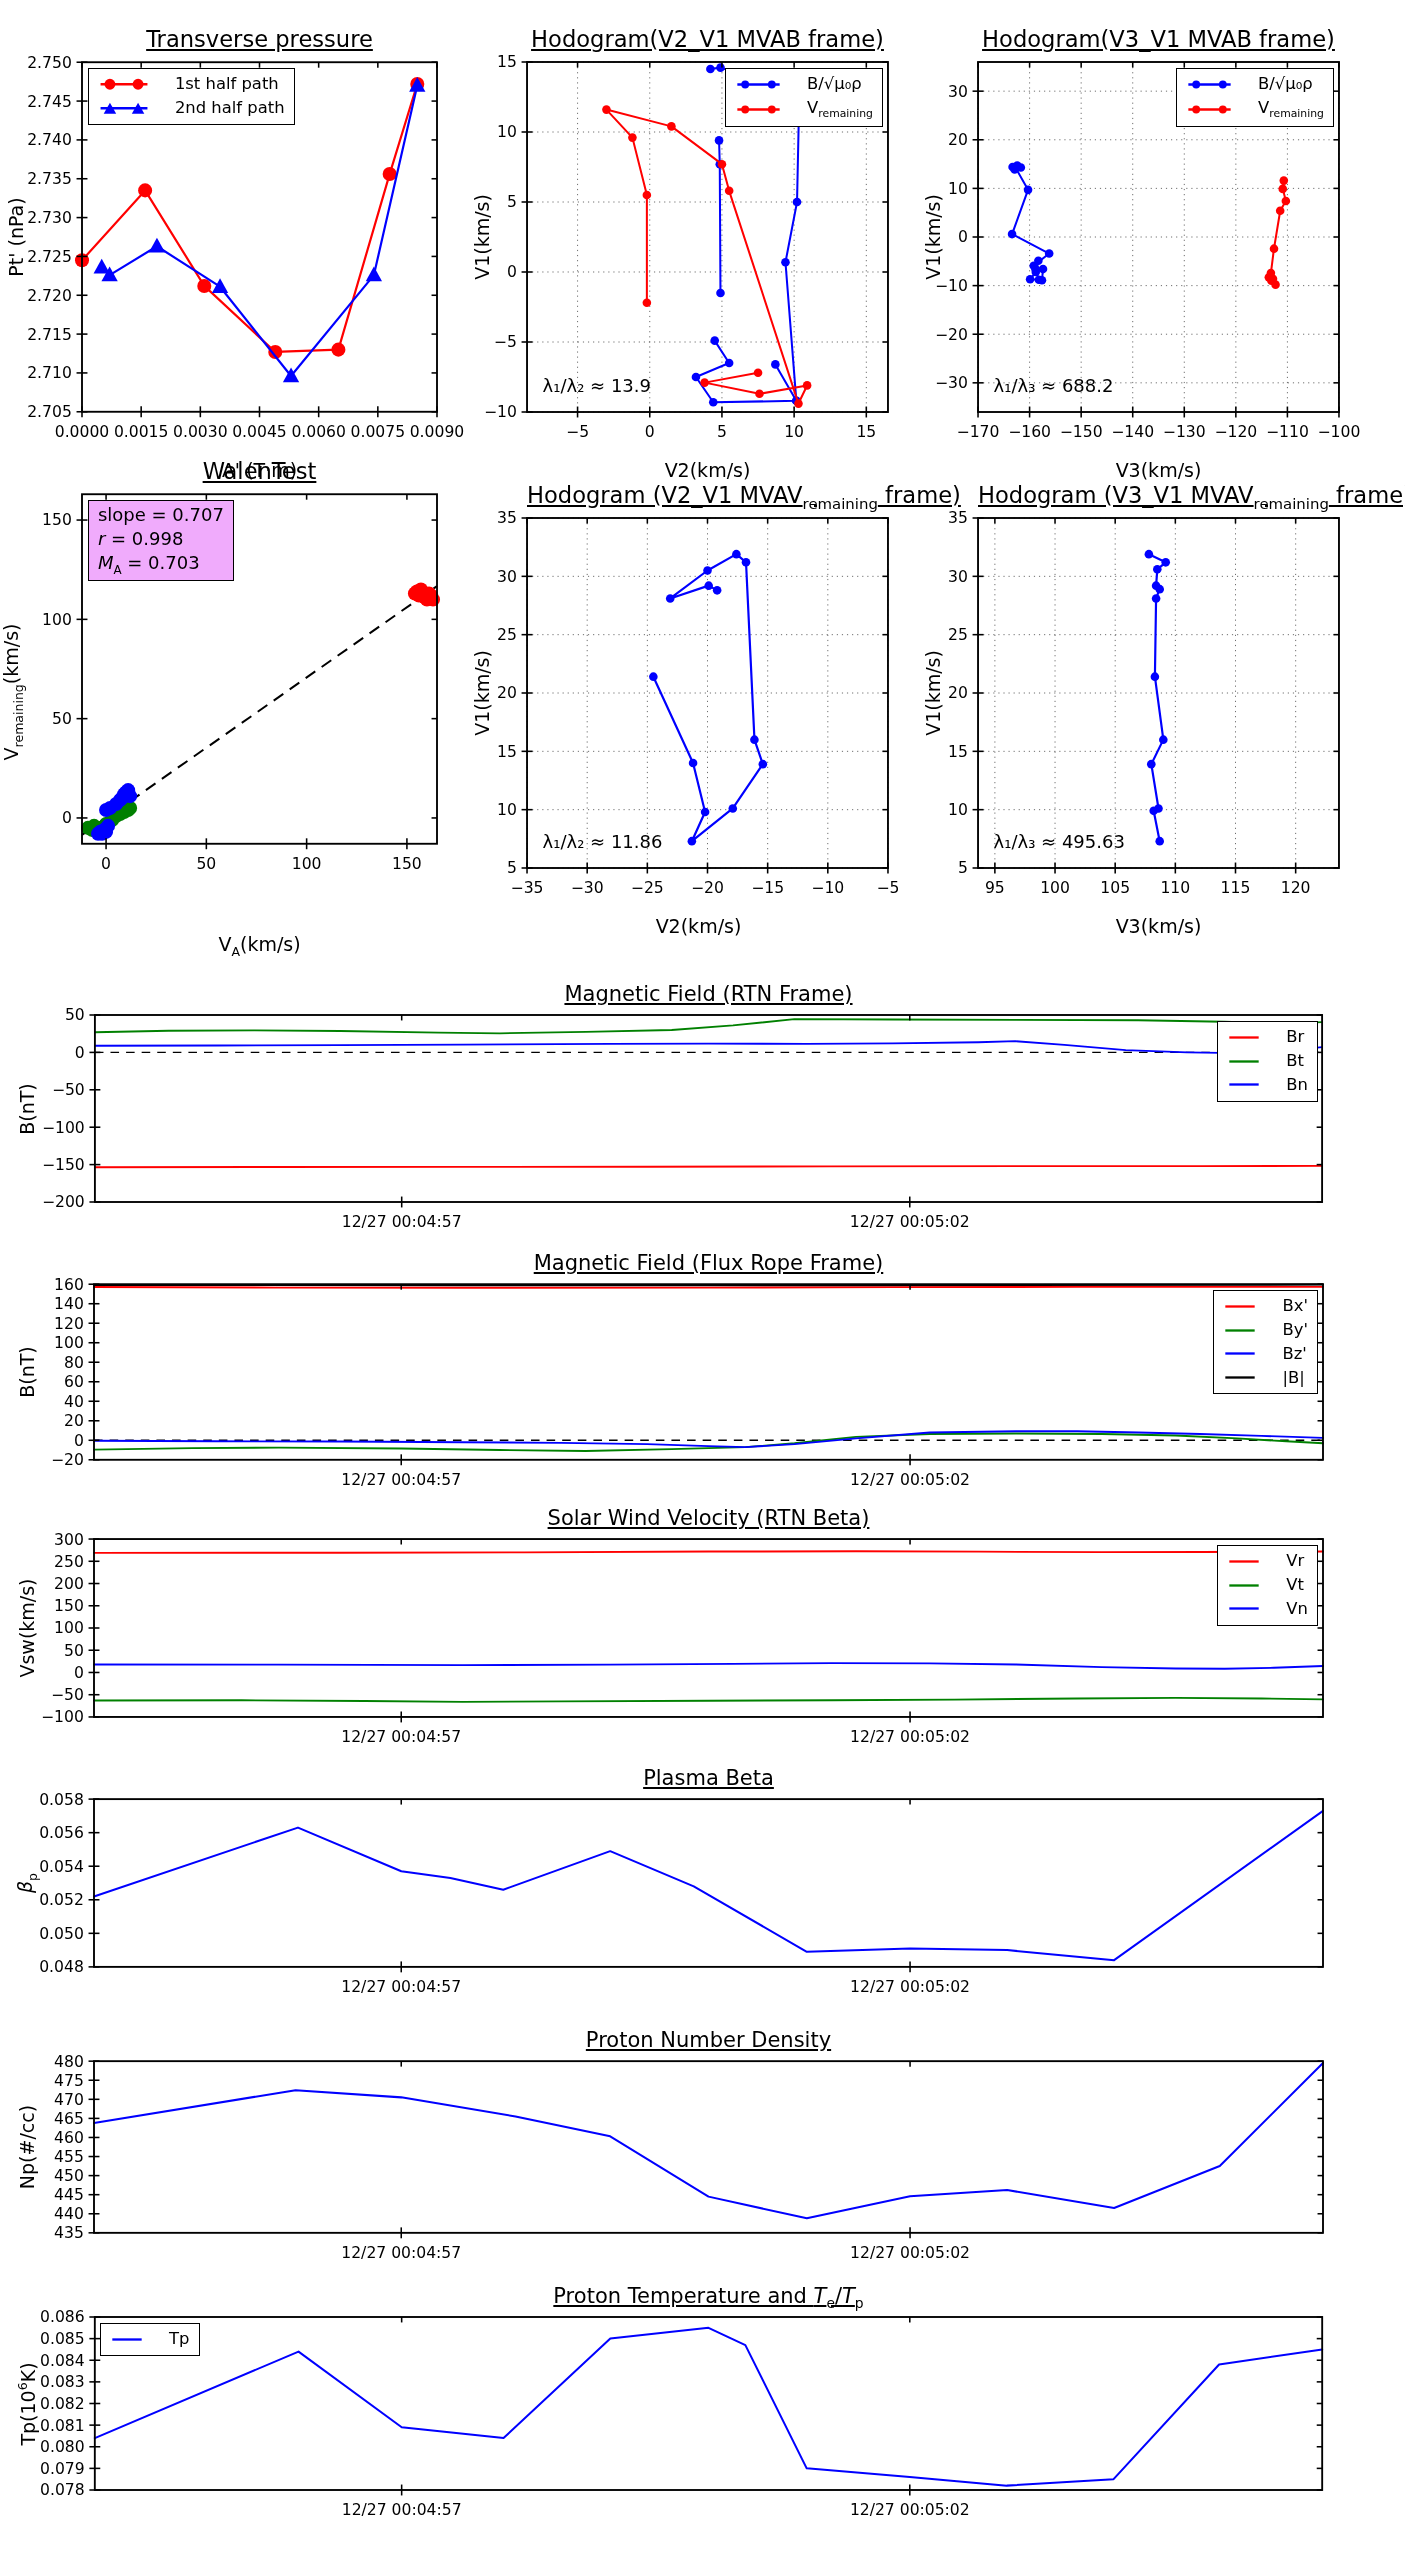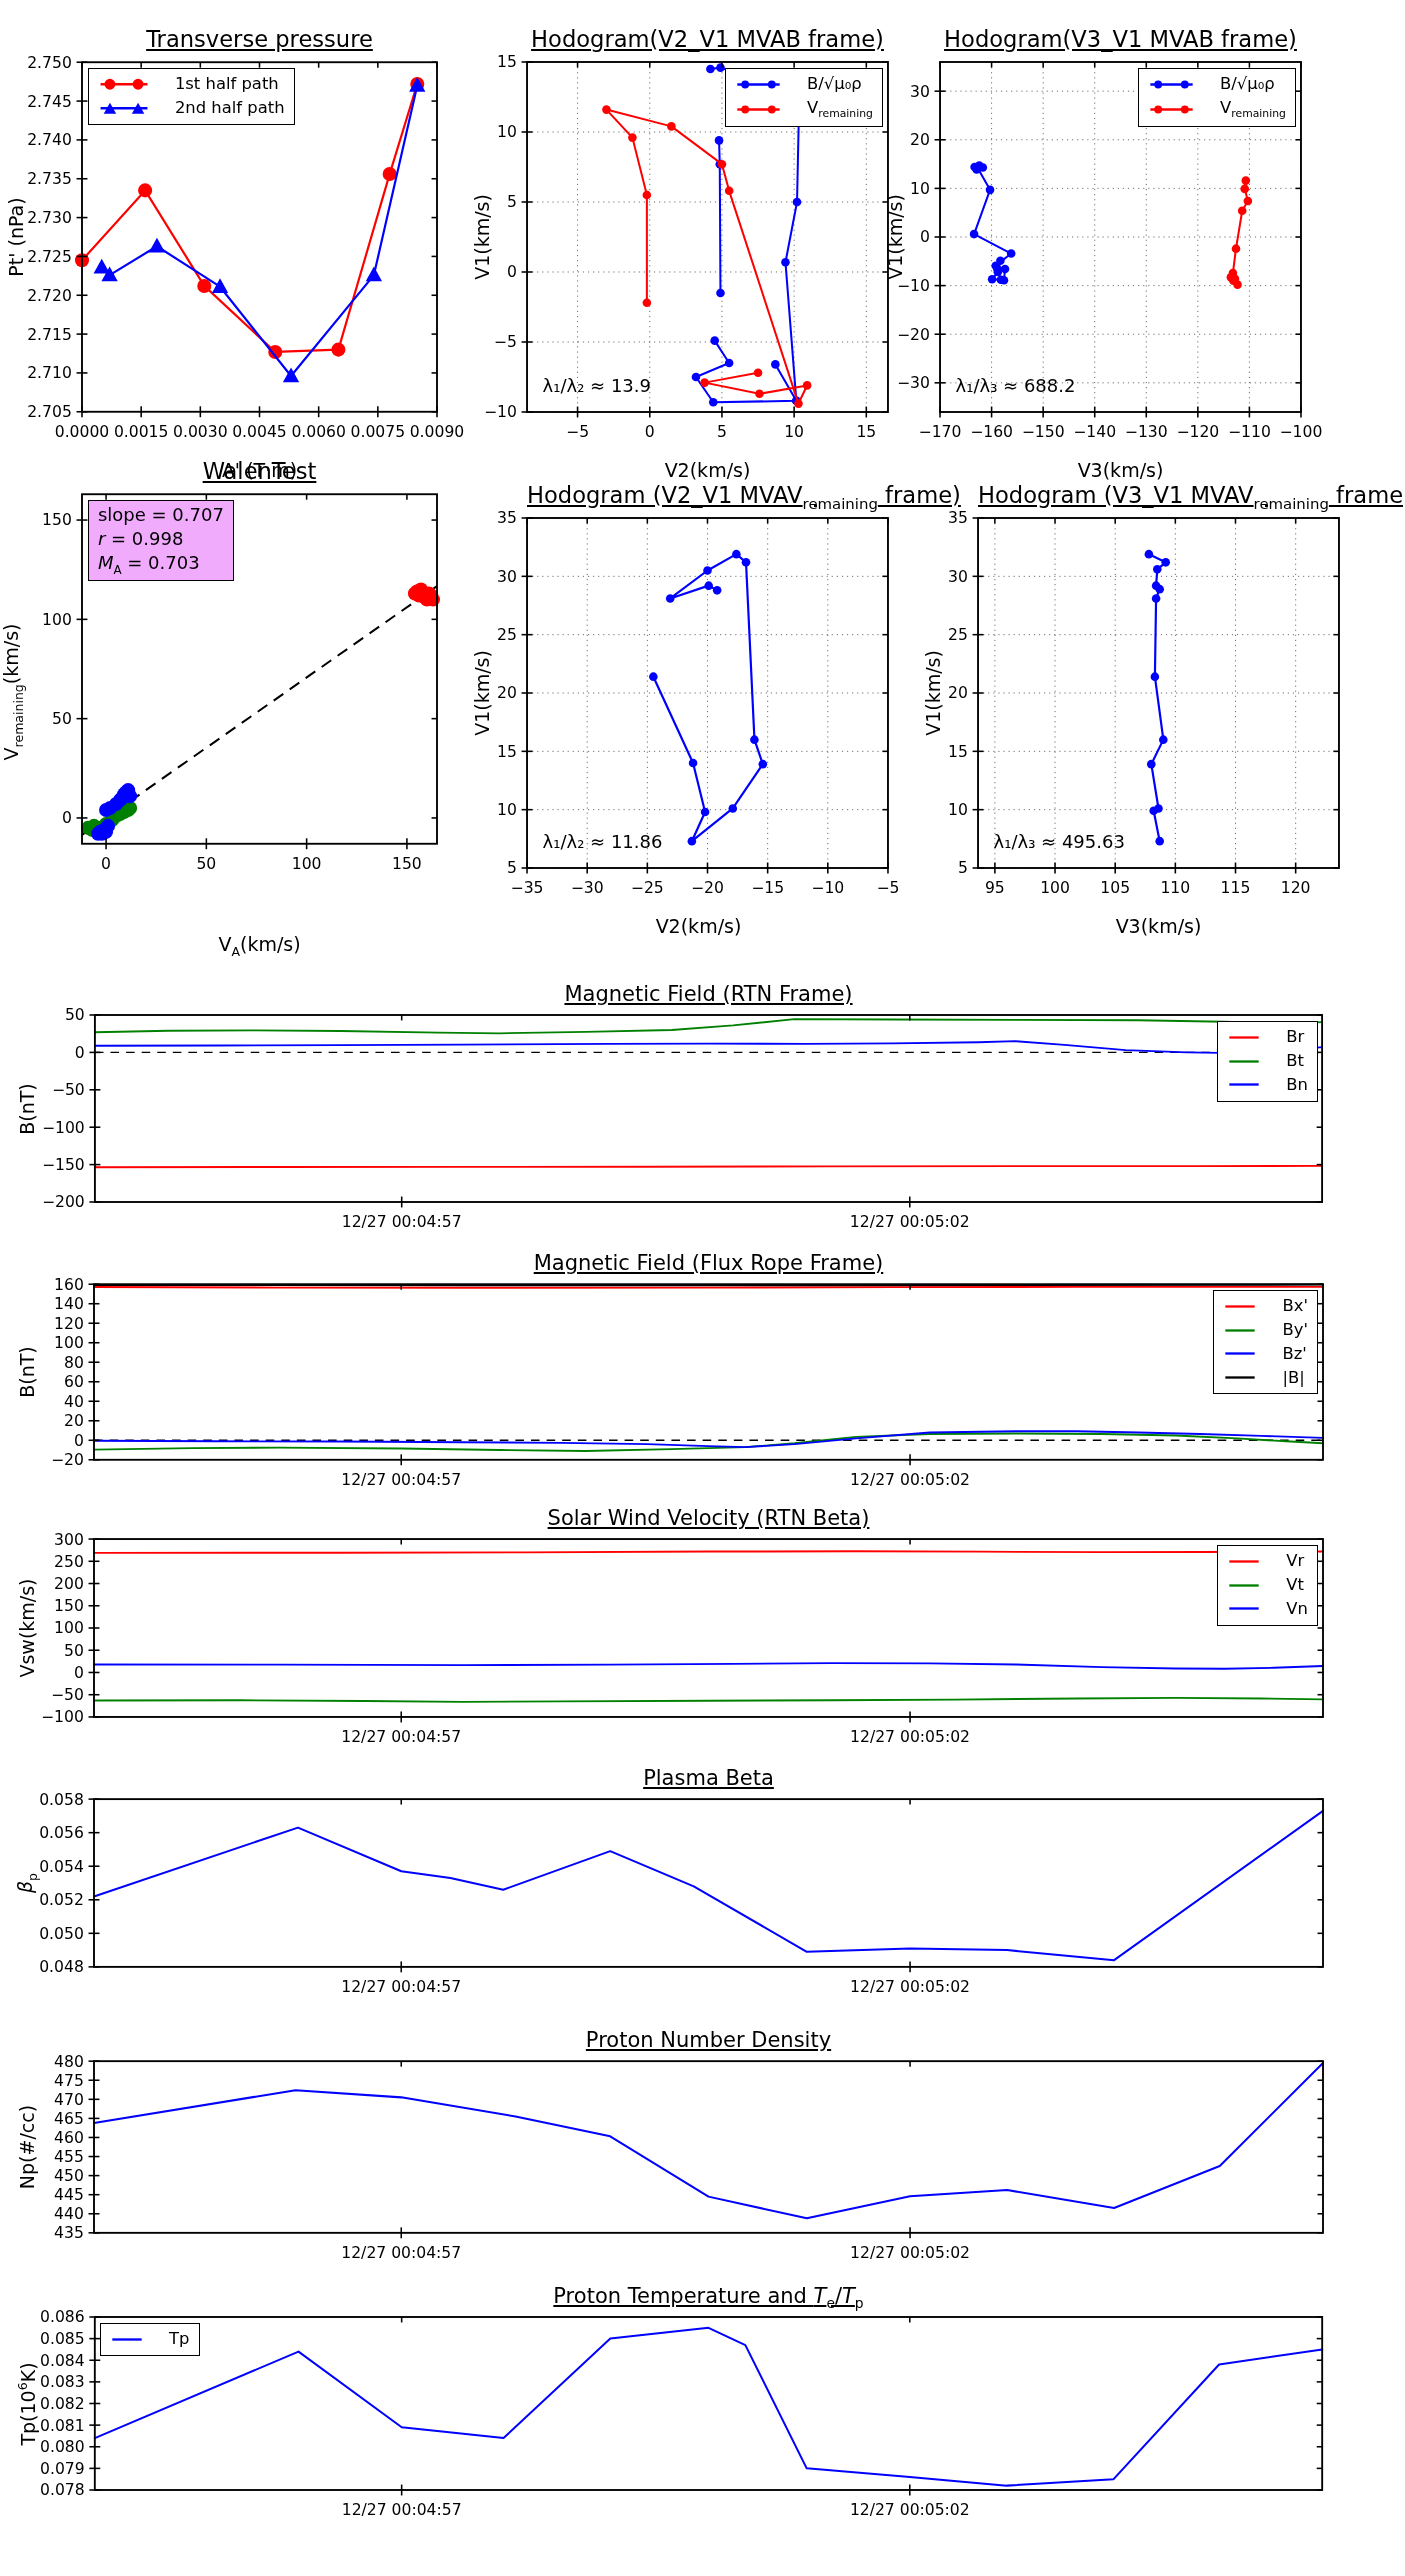--- a/index.html
+++ b/index.html
@@ -263,21 +263,21 @@
       <svg class="lsmp" width="47" height="11" viewBox="0 0 60 14">
           <line class="st-red" x1="3" y1="7" x2="57" y2="7"></line>
           <circle class="f-red" cx="13" cy="7" r="5"></circle>
           <circle class="f-red" cx="47" cy="7" r="5"></circle>
         </svg>
       <span>V<sub>remaining</sub></span>
     </div>
   </div>
 </div>
 
-<div class="axes" id="ax2" style="left:940px;top:62px;width:361px;height:350px;">
+<div class="axes" id="ax2" style="left:978px;top:62px;width:361px;height:350px;">
   <div class="ptitle">Hodogram(V3_V1 MVAB frame)</div>
   <div class="ylab">V1(km/s)</div>
   <div class="xlab">V3(km/s)</div>
   <div class="plotsvg">
       <svg width="361" height="350" viewBox="0 0 462 448">
         <line x1="0" x2="0" y1="0" y2="448" class="grid"></line>
         <line x1="66" x2="66" y1="0" y2="448" class="grid"></line>
         <line x1="132" x2="132" y1="0" y2="448" class="grid"></line>
         <line x1="198" x2="198" y1="0" y2="448" class="grid"></line>
         <line x1="264" x2="264" y1="0" y2="448" class="grid"></line>

